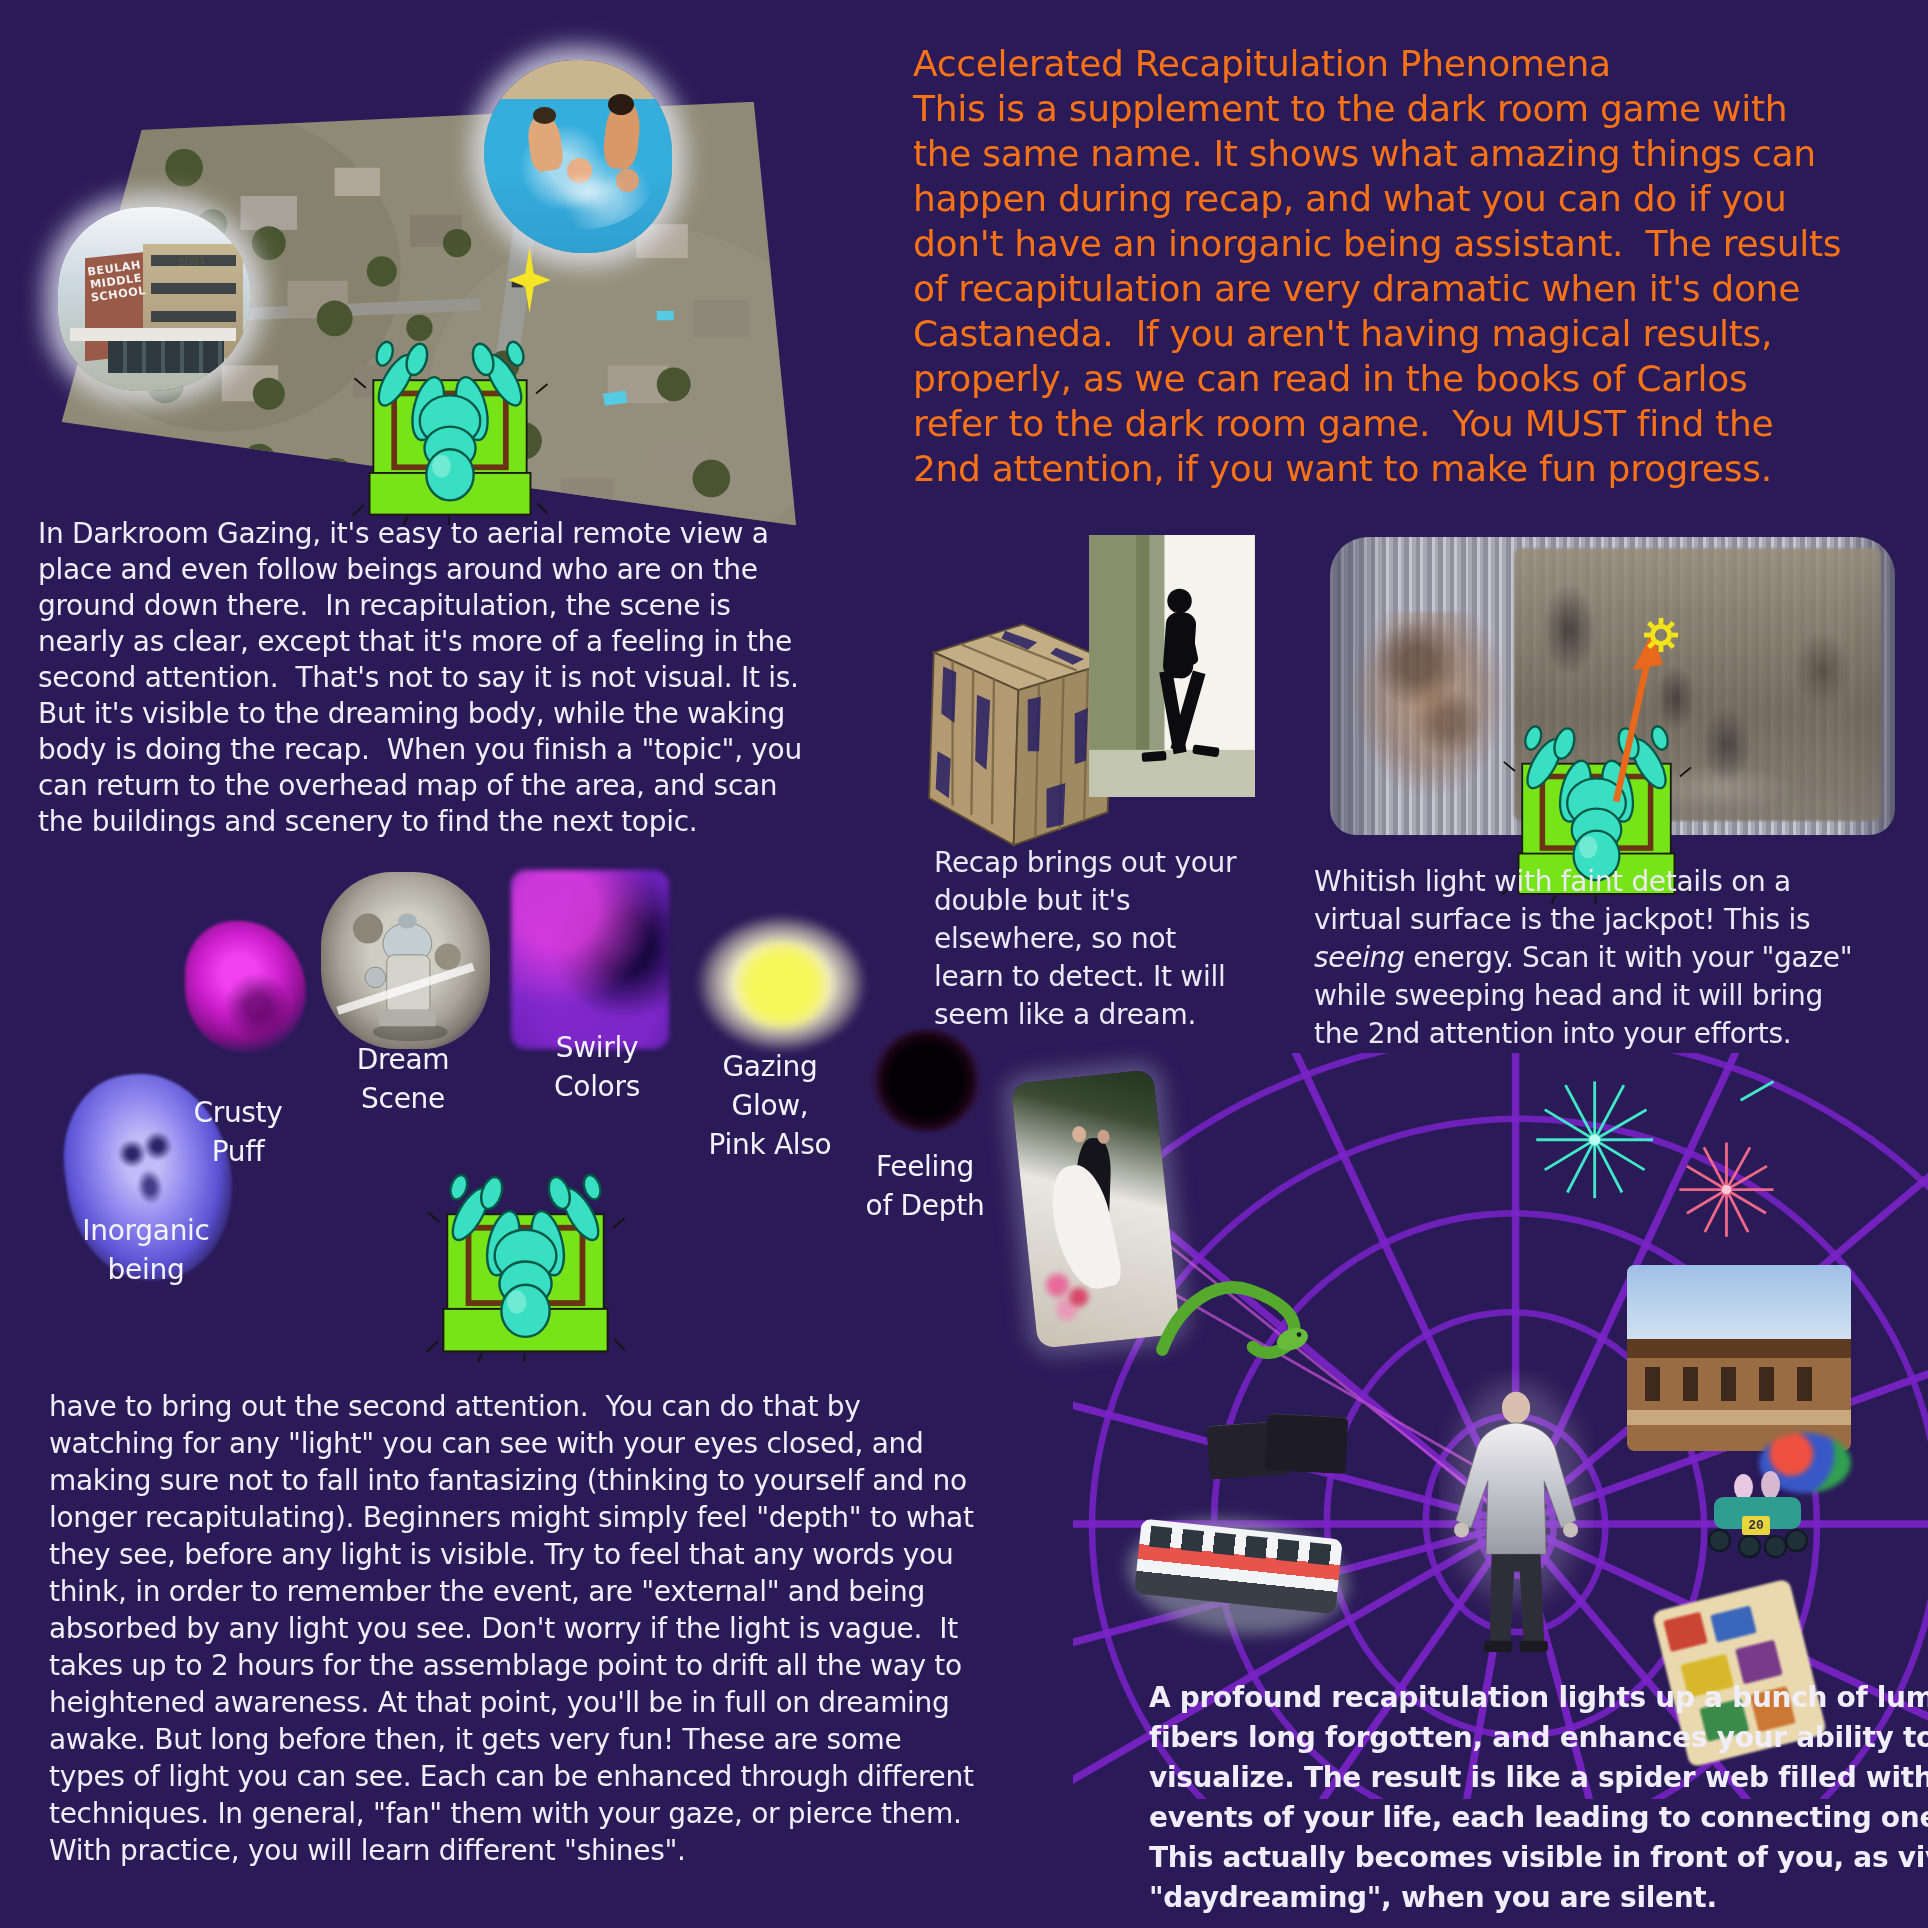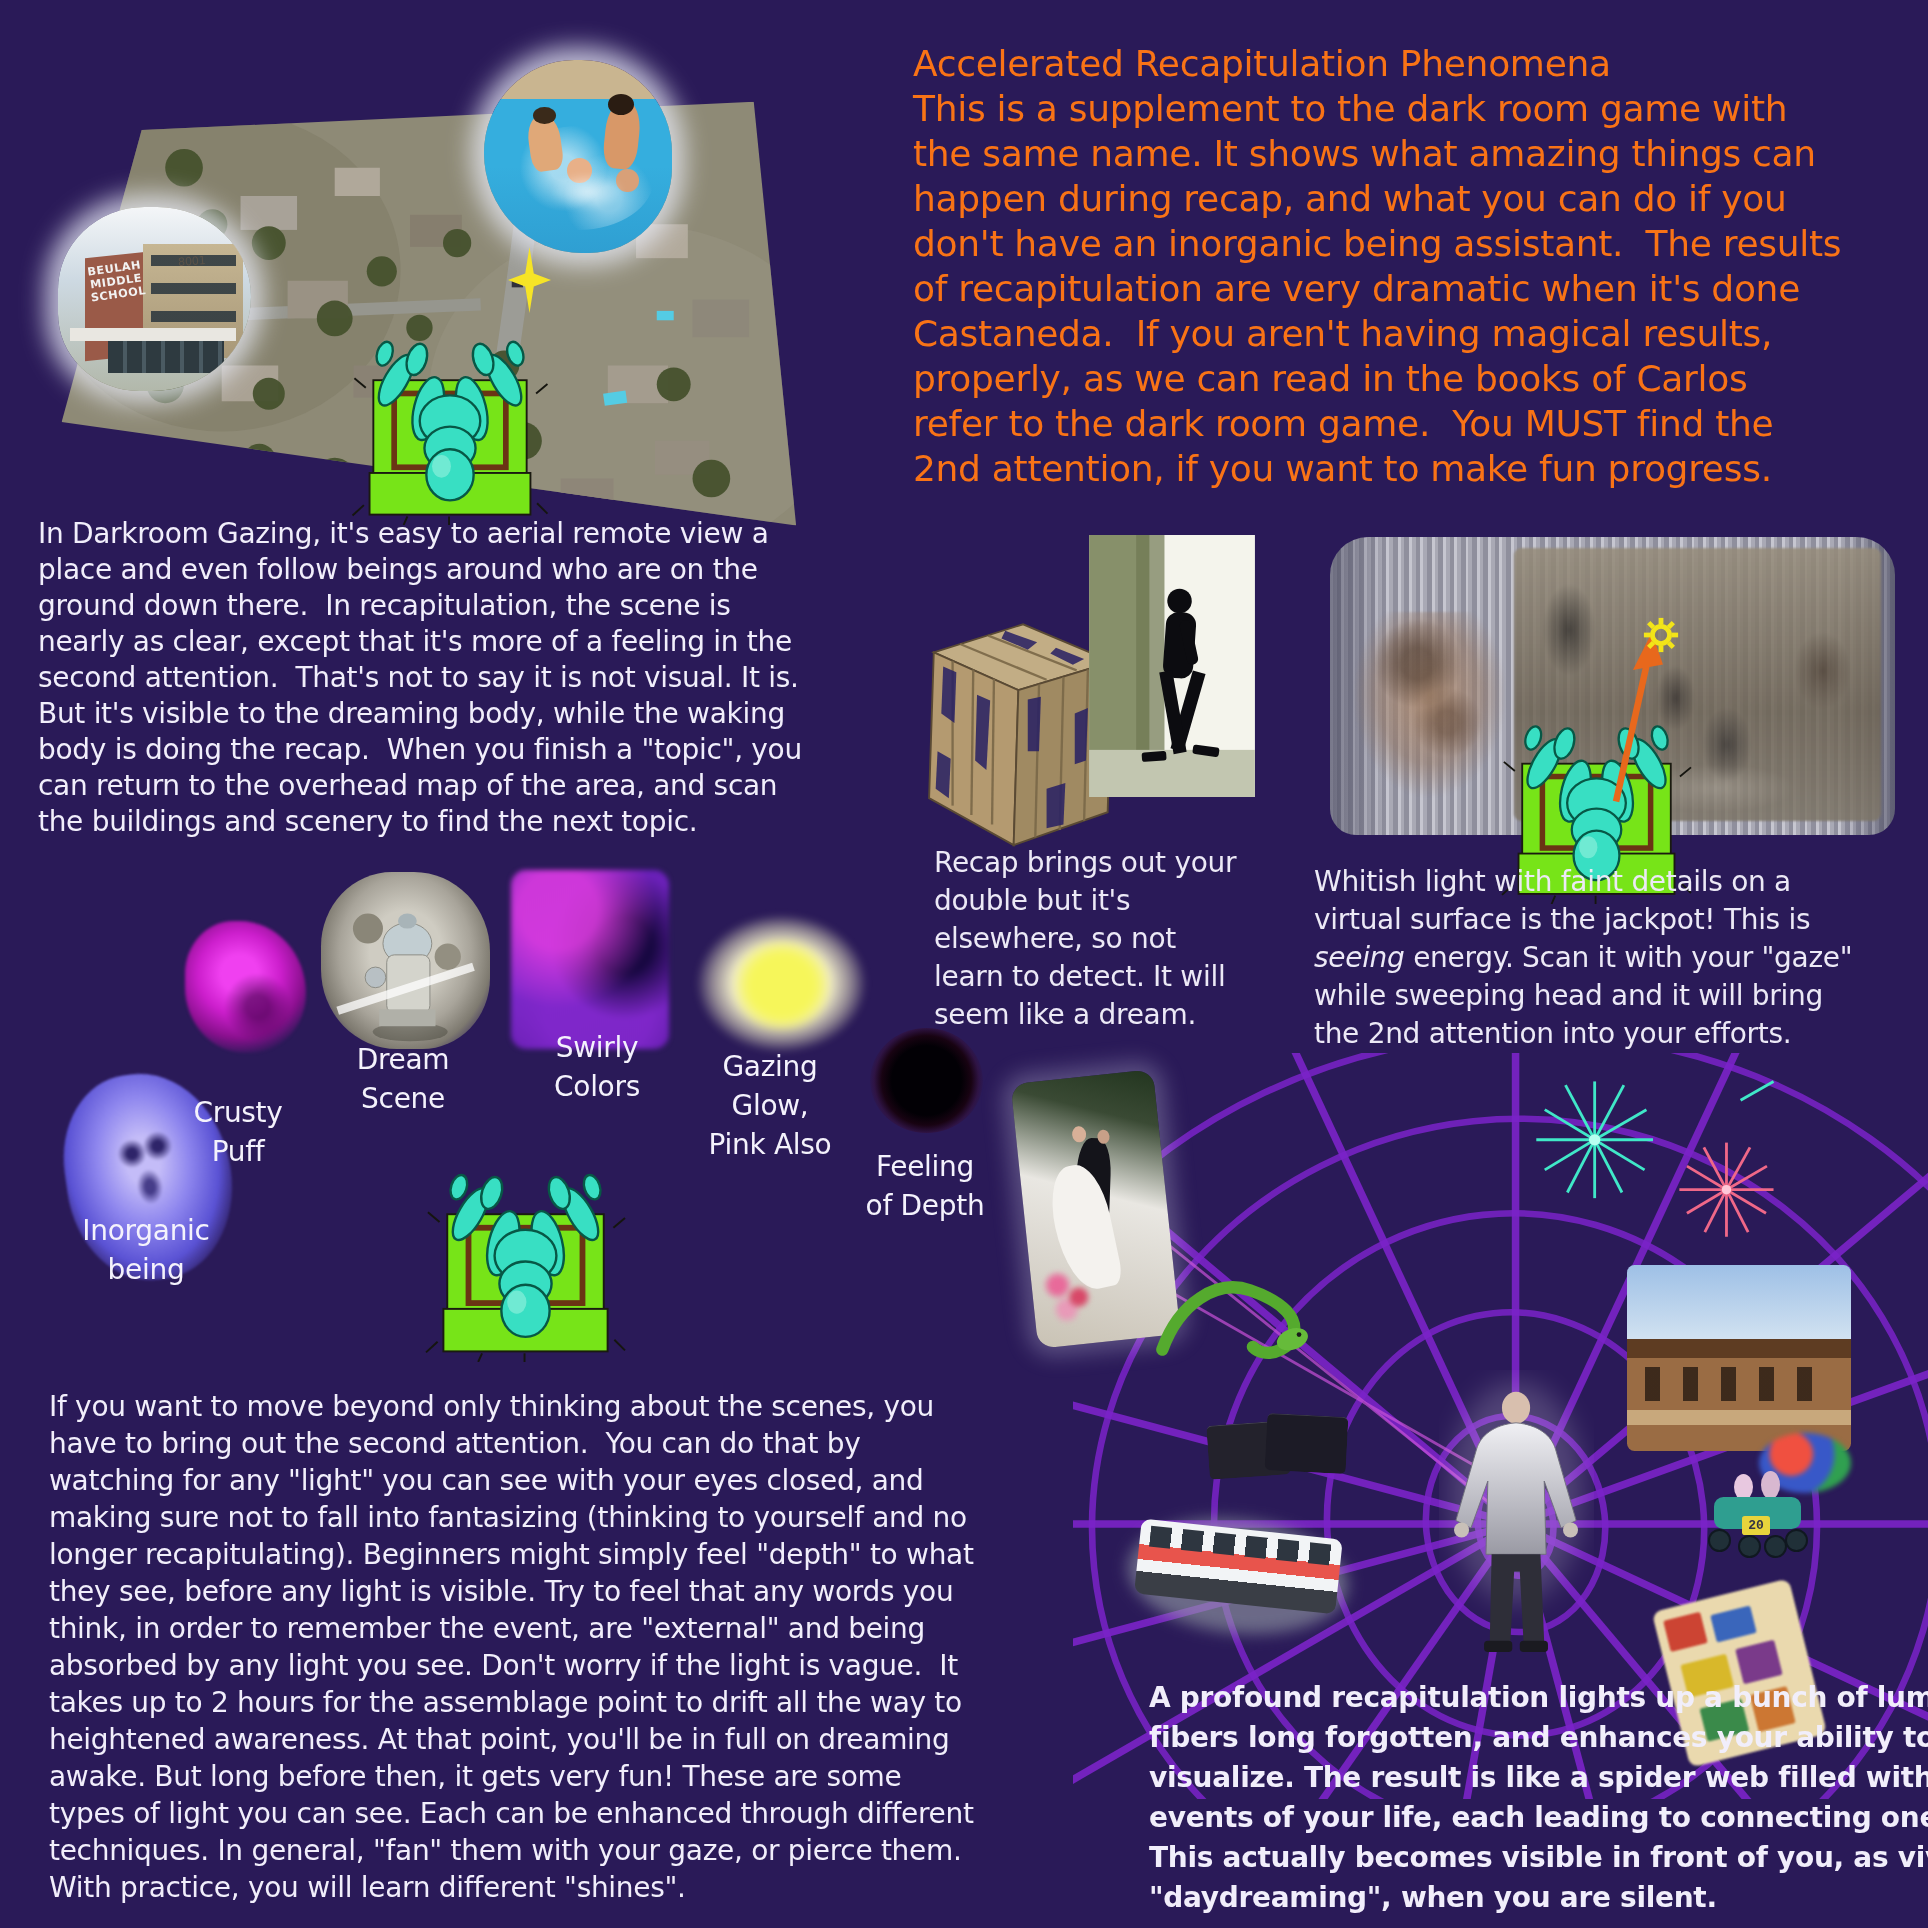--- a/index.html
+++ b/index.html
@@ -385,21 +385,20 @@
   <div class="abs t-label lines" style="left:54px;top:1211px;width:184px;">
       <div>Inorganic</div>
       <div>being</div>
     </div>
 
   <svg class="abs" style="left:424px;top:1164px;" width="203" height="198" viewBox="0 0 210 205">
       <use href="#matfig"></use>
     </svg>
 
   <div class="abs t-body lines" style="left:49px;top:1388px;width:1017px;line-height:37px;">
-      <div>If you want to move beyond only thinking about the scenes, you</div>
       <div>have to bring out the second attention.  You can do that by</div>
       <div>watching for any "light" you can see with your eyes closed, and</div>
       <div>making sure not to fall into fantasizing (thinking to yourself and no</div>
       <div>longer recapitulating). Beginners might simply feel "depth" to what</div>
       <div>they see, before any light is visible. Try to feel that any words you</div>
       <div>think, in order to remember the event, are "external" and being</div>
       <div>absorbed by any light you see. Don't worry if the light is vague.  It</div>
       <div>takes up to 2 hours for the assemblage point to drift all the way to</div>
       <div>heightened awareness. At that point, you'll be in full on dreaming</div>
       <div>awake. But long before then, it gets very fun! These are some</div>

